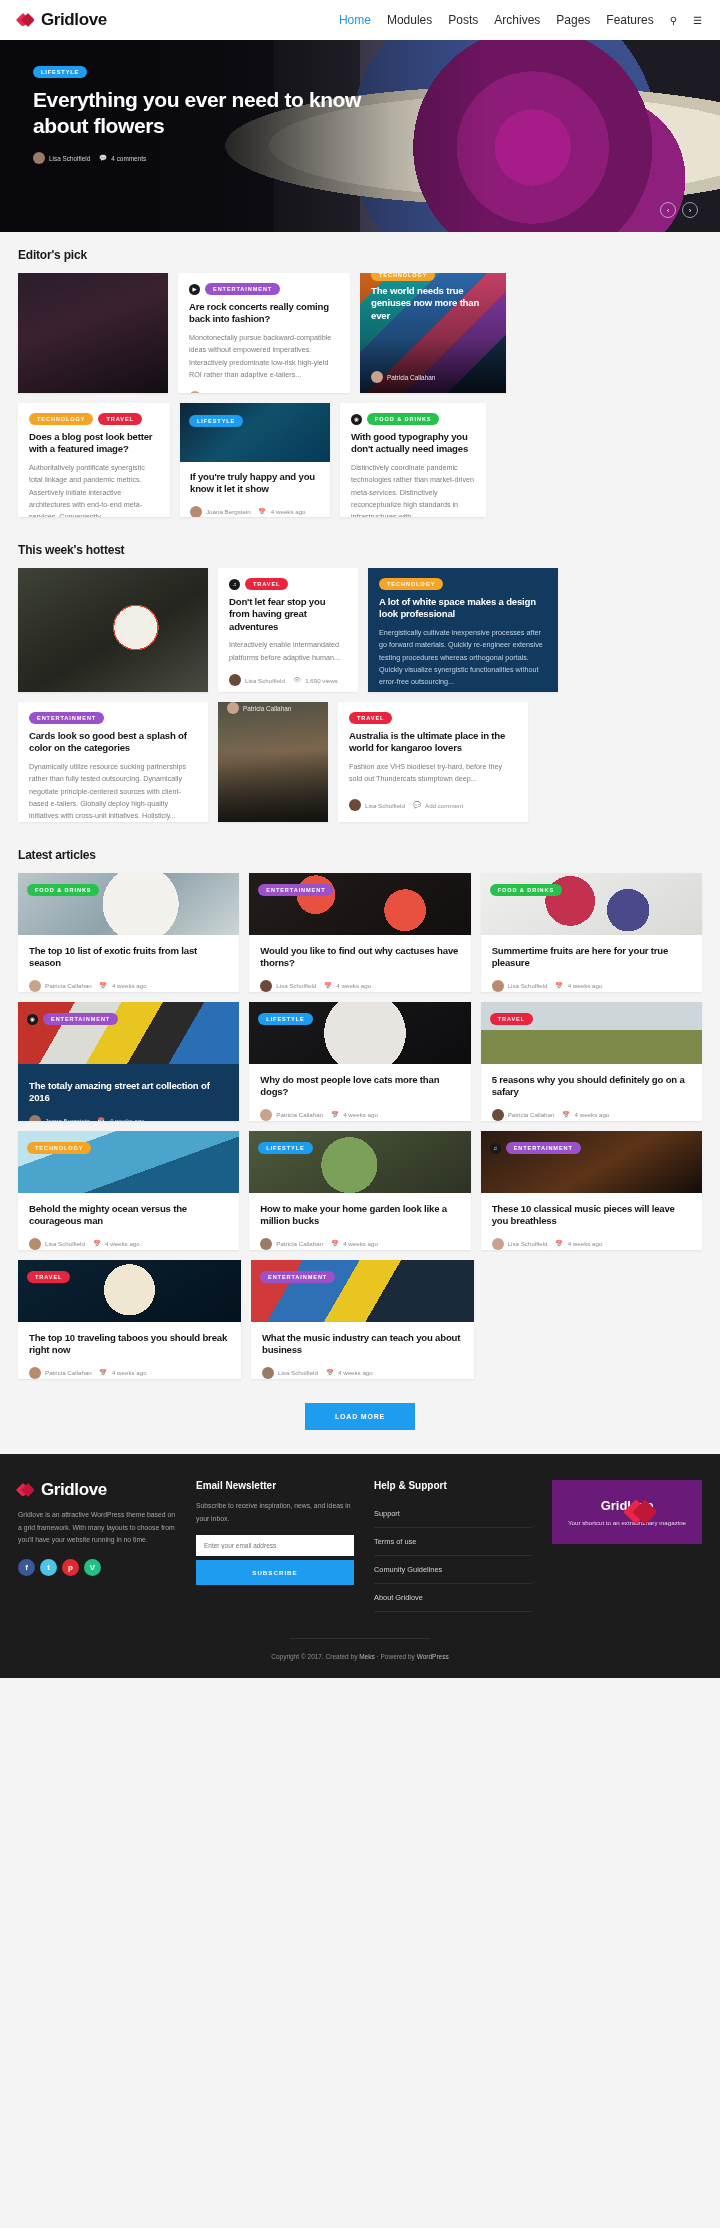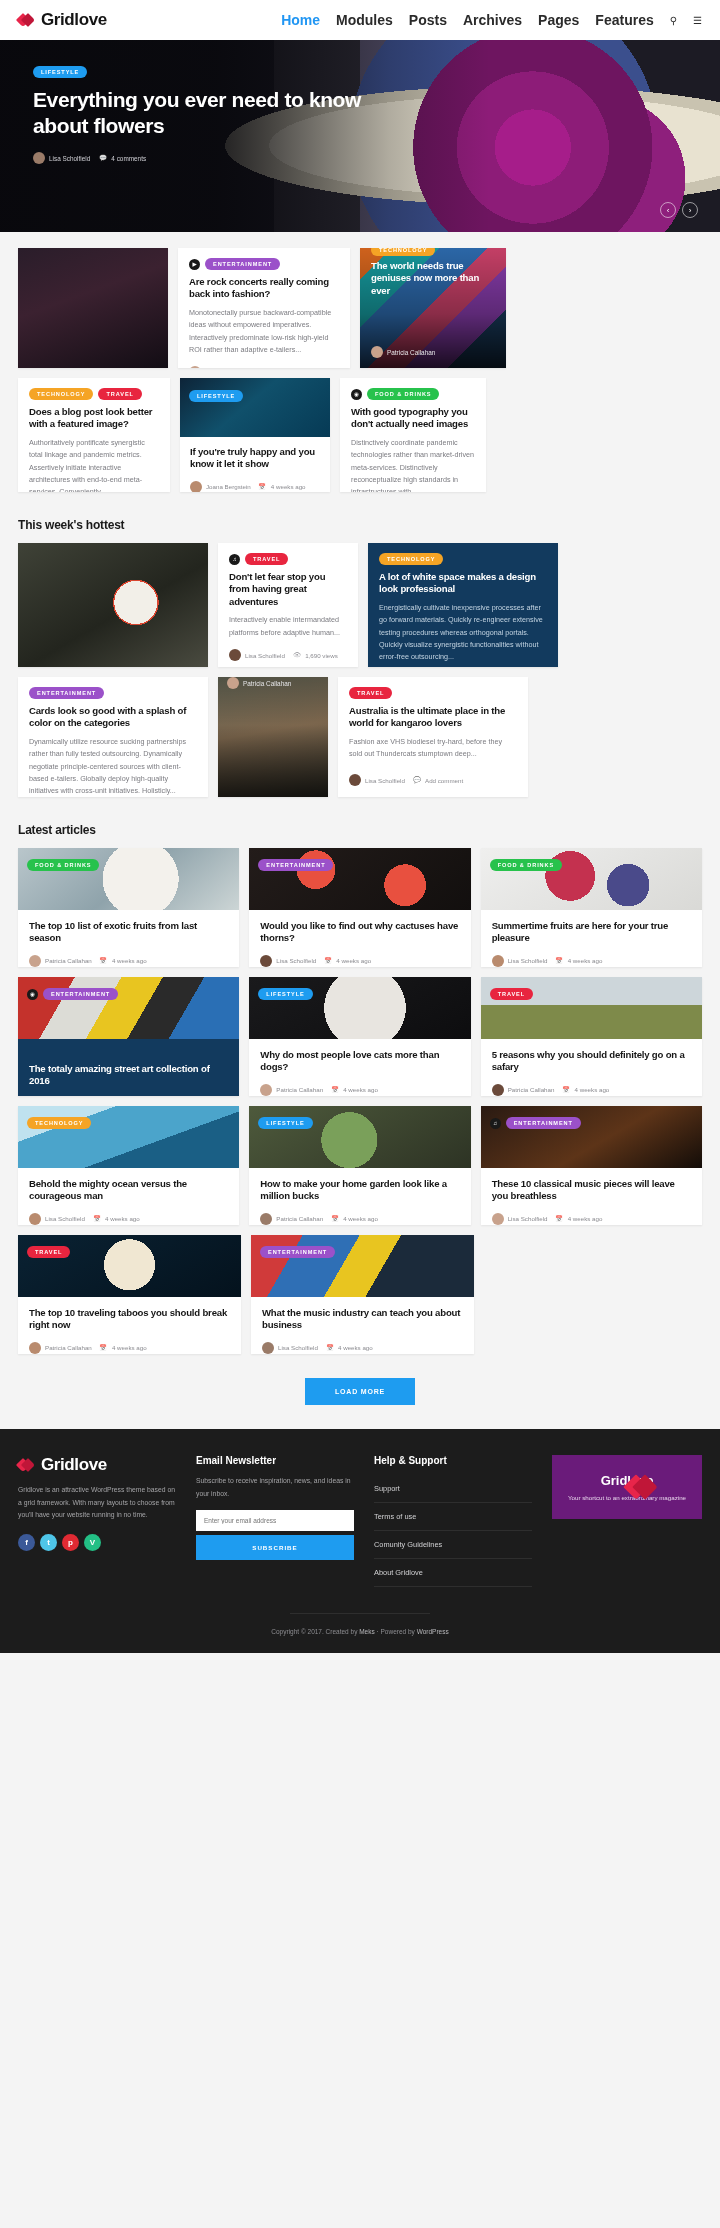--- a/index.html
+++ b/index.html
@@ -22,21 +22,21 @@
   .brand { display: flex; align-items: center; gap: 6px; }
   .logo-mark { width: 17px; height: 17px; position: relative; }
   .logo-mark i {
     position: absolute; display: block; background: #e8254a;
     width: 10px; height: 10px; top: 3px;
   }
   .logo-mark i.l { left: 0; transform: rotate(45deg) skew(0deg,0deg); border-radius: 1px 1px 3px 1px; }
   .logo-mark i.r { left: 5px; background: #c01638; transform: rotate(45deg); border-radius: 1px 3px 1px 1px; }
   .brand-name { font-size: 17px; font-weight: bold; letter-spacing: -0.4px; color: #151515; }
   .nav { margin-left: auto; display: flex; align-items: center; gap: 16px; }
-  .nav a { font-size: 14px; color: #2b2b2b; text-decoration: none; font-weight: 700; }
+  .nav a { font-size: 12px; color: #2b2b2b; text-decoration: none; font-weight: 400; }
   .nav a.active { color: #2196f3; }
   .nav .ic { font-size: 10px; color: #2b2b2b; cursor: pointer; }
 
   
   .hero {
     position: relative; height: 192px; overflow: hidden;
     background: linear-gradient(100deg,#14131a 0%,#1b1a22 34%,#3a3240 50%,#6d4a6a 62%,#8c2f7a 76%,#5c2350 100%);
   }
   .hero-img {
     position: absolute; inset: 0;
@@ -191,20 +191,21 @@
       </span>
     </div>
   </div>
   <div class="hero-nav">
     <span>‹</span>
     <span>›</span>
   </div>
 </div>
 
 <div class="section">
+  <div class="section-title">Editor's pick</div>
 
   <div class="row">
     <div class="card" style="width:150px;height:120px;padding:0">
       <div class="thumb" style="width:150px;height:120px;background:linear-gradient(160deg,#2a1d2a,#3b2130 40%,#120d14 100%),radial-gradient(circle at 60% 25%,#e7d6c0 0 4%,transparent 4%);"></div>
     </div>
     <div class="card col" style="width:172px;height:120px">
       <div class="body">
         <div class="badges">
           <span class="play">▶</span>
           <span class="chip entertainment">ENTERTAINMENT</span>
@@ -321,21 +322,21 @@
       </div>
     </div>
   </div>
 
   <div class="row">
     <div class="card col" style="width:190px;height:120px">
       <div class="body">
         <div class="badges">
           <span class="chip entertainment">ENTERTAINMENT</span>
         </div>
-        <h3 class="sm">Cards look so good with a splash of color on the categories</h3>
+        <h3 class="sm">Cards look so good best a splash of color on the categories</h3>
         <div class="excerpt">Dynamically utilize resource sucking partnerships rather than fully tested outsourcing. Dynamically negotiate principle-centered sources with client-based e-tailers. Globally deploy high-quality initiatives with cross-unit initiatives. Holisticly...</div>
 
       </div>
     </div>
 
     <div class="card overlay top" style="width:110px;height:120px">
       <div class="thumb" style="width:110px;height:120px;background:linear-gradient(170deg,#6b6d5c,#8a7256 45%,#3c3a30 100%)"></div>
       <div class="shade" style="background:linear-gradient(to bottom,rgba(0,0,0,.25) 0%,rgba(0,0,0,.1) 40%,rgba(0,0,0,.7) 100%)"></div>
       <div class="content" style="padding:0 9px 9px">
         <span class="meta-item">
@@ -433,21 +434,21 @@
         </div>
       </div>
       <div class="row">
         <div class="card col dark" style="width: 223px; height: 119px;">
           <div class="thumb" style="width: 223px; height: 62px; background: linear-gradient(120deg, rgb(196, 50, 44) 0px, rgb(196, 50, 44) 22%, rgb(220, 220, 214) 22%, rgb(220, 220, 214) 40%, rgb(232, 197, 32) 40%, rgb(232, 197, 32) 56%, rgb(42, 42, 42) 56%, rgb(42, 42, 42) 72%, rgb(42, 111, 181) 72%, rgb(42, 111, 181) 100%); position: relative;">
             <div style="position: absolute; left: 9px; top: 11px; display: flex; align-items: center; gap: 5px;">
               <span class="cam">◉</span>
               <span class="chip entertainment">ENTERTAINMENT</span>
             </div>
           </div>
-          <div class="body" style="padding: 24px 11px;">
+          <div class="body" style="padding: 16px 11px;">
             <h3 class="sm">The totaly amazing street art collection of 2016</h3>
             <div class="card-meta">
               <span class="meta-item">
                 <span class="avatar avatar"></span>
                 <span>Joana Bergstein</span>
               </span>
               <span class="meta-item">
                 <span class="ico">📅</span>
                 <span>4 weeks ago</span>
               </span>

